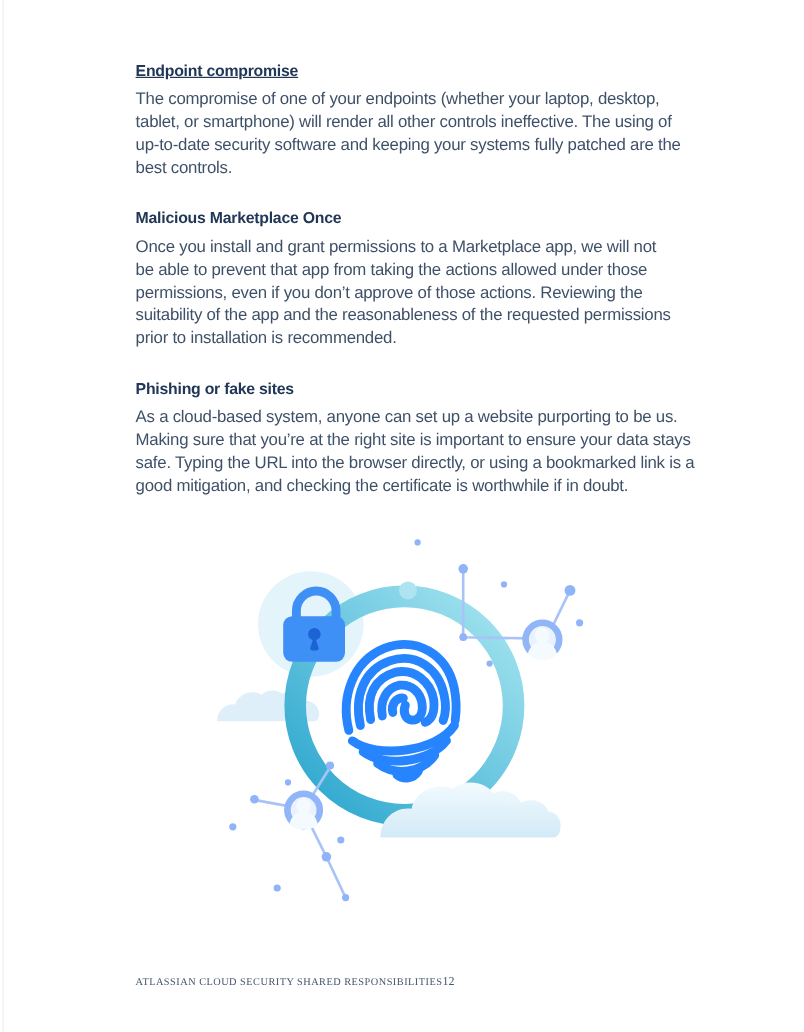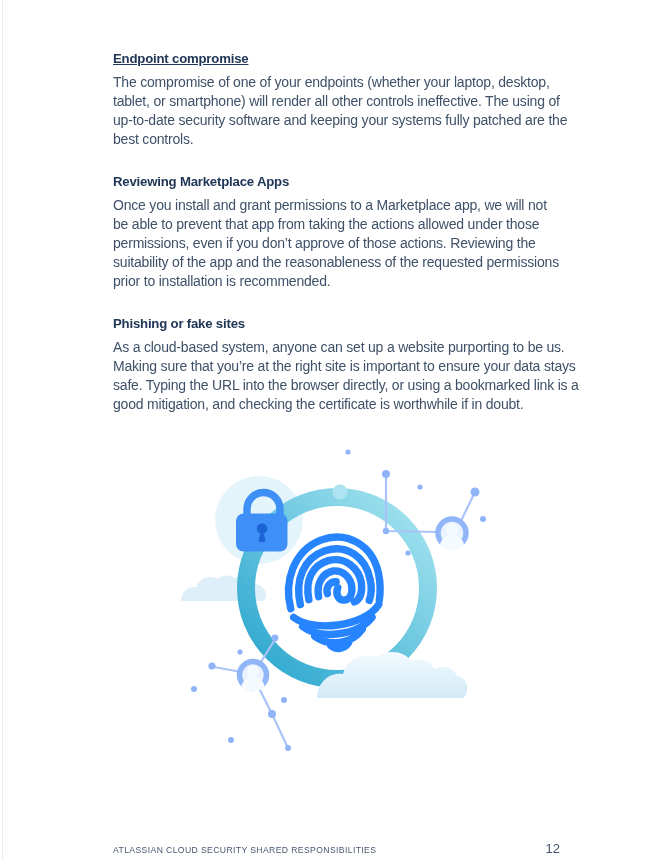--- a/index.html
+++ b/index.html
@@ -22,40 +22,40 @@
     margin:0;
     font-size:14px;line-height:19px;
     letter-spacing:-0.2px;color:#3f5168;
     white-space:pre-line;
   }
   .illustration{
     position:absolute;left:140px;top:438px;width:400px;height:320px;
   }
   .footer{
     position:absolute;left:113px;right:110px;top:813px;
-    display:flex;justify-content:space-between;align-items:baseline;
-    font-size:8.6px;letter-spacing:0.4px;color:#46566f;
+    display:flex;align-items:baseline;
+    font-size:8.6px;letter-spacing:0.4px;color:#46566f;font-family:Liberation Serif, serif;
   }
-  .footer .pageno{font-size:13px;letter-spacing:0;margin-top:28px;}
+  .footer .pageno{font-size:10px;letter-spacing:0;}
 </style>
 </head>
 <body>
 
 <div class="page-edge"></div>
 
 <div class="content">
   <div class="section">
     <h3>Endpoint compromise</h3>
     <p>The compromise of one of your endpoints (whether your laptop, desktop,
 tablet, or smartphone) will render all other controls ineffective. The using of
 up-to-date security software and keeping your systems fully patched are the
 best controls.</p>
   </div>
   <div class="section">
-    <h3>Reviewing Marketplace Apps</h3>
+    <h3>Malicious Marketplace Once</h3>
     <p>Once you install and grant permissions to a Marketplace app, we will not
 be able to prevent that app from taking the actions allowed under those
 permissions, even if you don’t approve of those actions. Reviewing the
 suitability of the app and the reasonableness of the requested permissions
 prior to installation is recommended.</p>
   </div>
   <div class="section">
     <h3>Phishing or fake sites</h3>
     <p>As a cloud-based system, anyone can set up a website purporting to be us.
 Making sure that you’re at the right site is important to ensure your data stays

